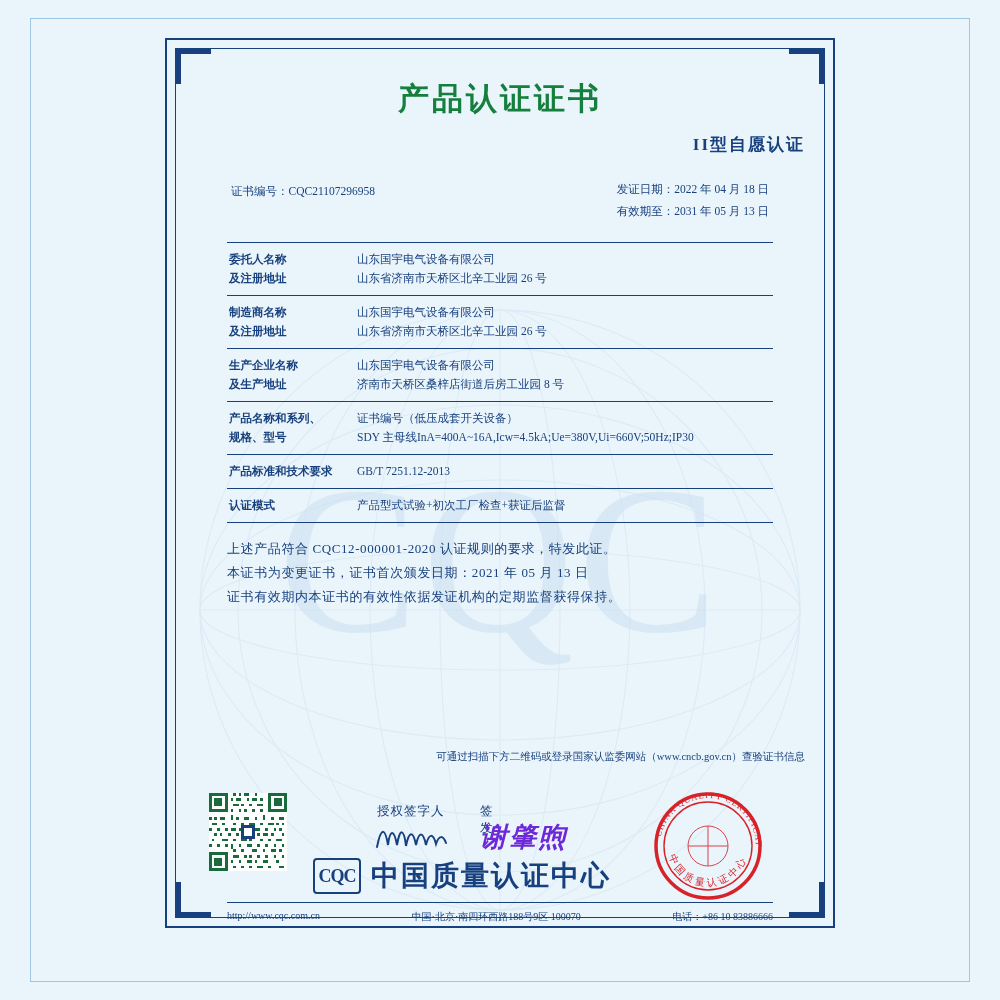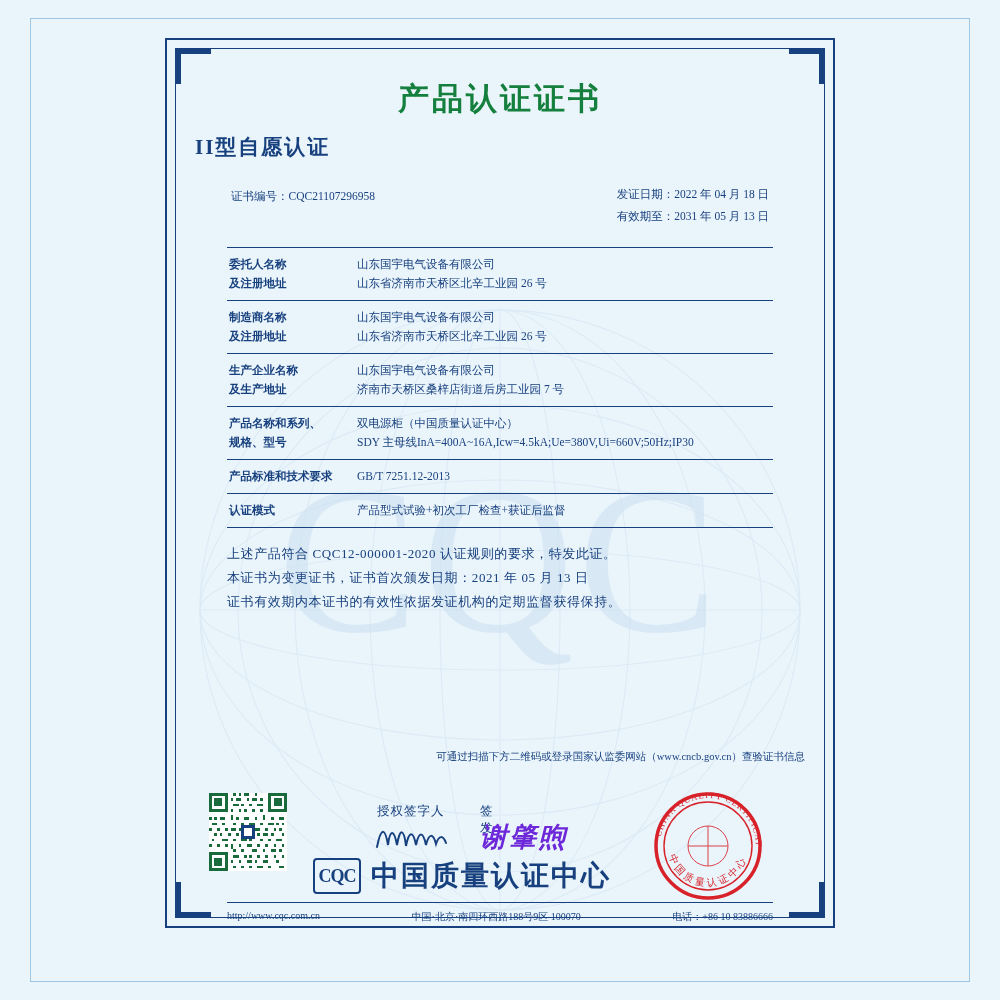--- a/index.html
+++ b/index.html
@@ -91,24 +91,24 @@
   .title {
     text-align: center;
     font-family: "Liberation Serif", serif;
     font-weight: bold;
     font-size: 31px;
     color: #15803d;
     letter-spacing: 3px;
     margin-top: 18px;
   }
   .subtitle {
-    text-align: left;
+    text-align: right;
     font-family: "Liberation Serif", serif;
     font-weight: bold;
-    font-size: 21px;
+    font-size: 17px;
     color: #17407e;
     letter-spacing: 2px;
     margin-top: 13px;
   }
   .meta-row {
     margin-top: 26px;
     display: flex;
     justify-content: space-between;
     align-items: flex-start;
     font-size: 11.5px;
@@ -338,31 +338,31 @@
         </div>
       </div>
 
       <div class="trow">
         <div class="tlabel">
           <div>生产企业名称</div>
           <div>及生产地址</div>
         </div>
         <div class="tvalue">
           <div>山东国宇电气设备有限公司</div>
-          <div class="line2">济南市天桥区桑梓店街道后房工业园 7 号</div>
+          <div class="line2">济南市天桥区桑梓店街道后房工业园 8 号</div>
         </div>
       </div>
 
       <div class="trow">
         <div class="tlabel">
           <div>产品名称和系列、</div>
           <div>规格、型号</div>
         </div>
         <div class="tvalue">
-          <div>双电源柜（中国质量认证中心）</div>
+          <div>证书编号（低压成套开关设备）</div>
           <div class="line2">SDY 主母线InA=400A~16A,Icw=4.5kA;Ue=380V,Ui=660V;50Hz;IP30</div>
         </div>
       </div>
 
       <div class="trow">
         <div class="tlabel">
           <div>产品标准和技术要求</div>
         </div>
         <div class="tvalue">
           <div>GB/T 7251.12-2013</div>

